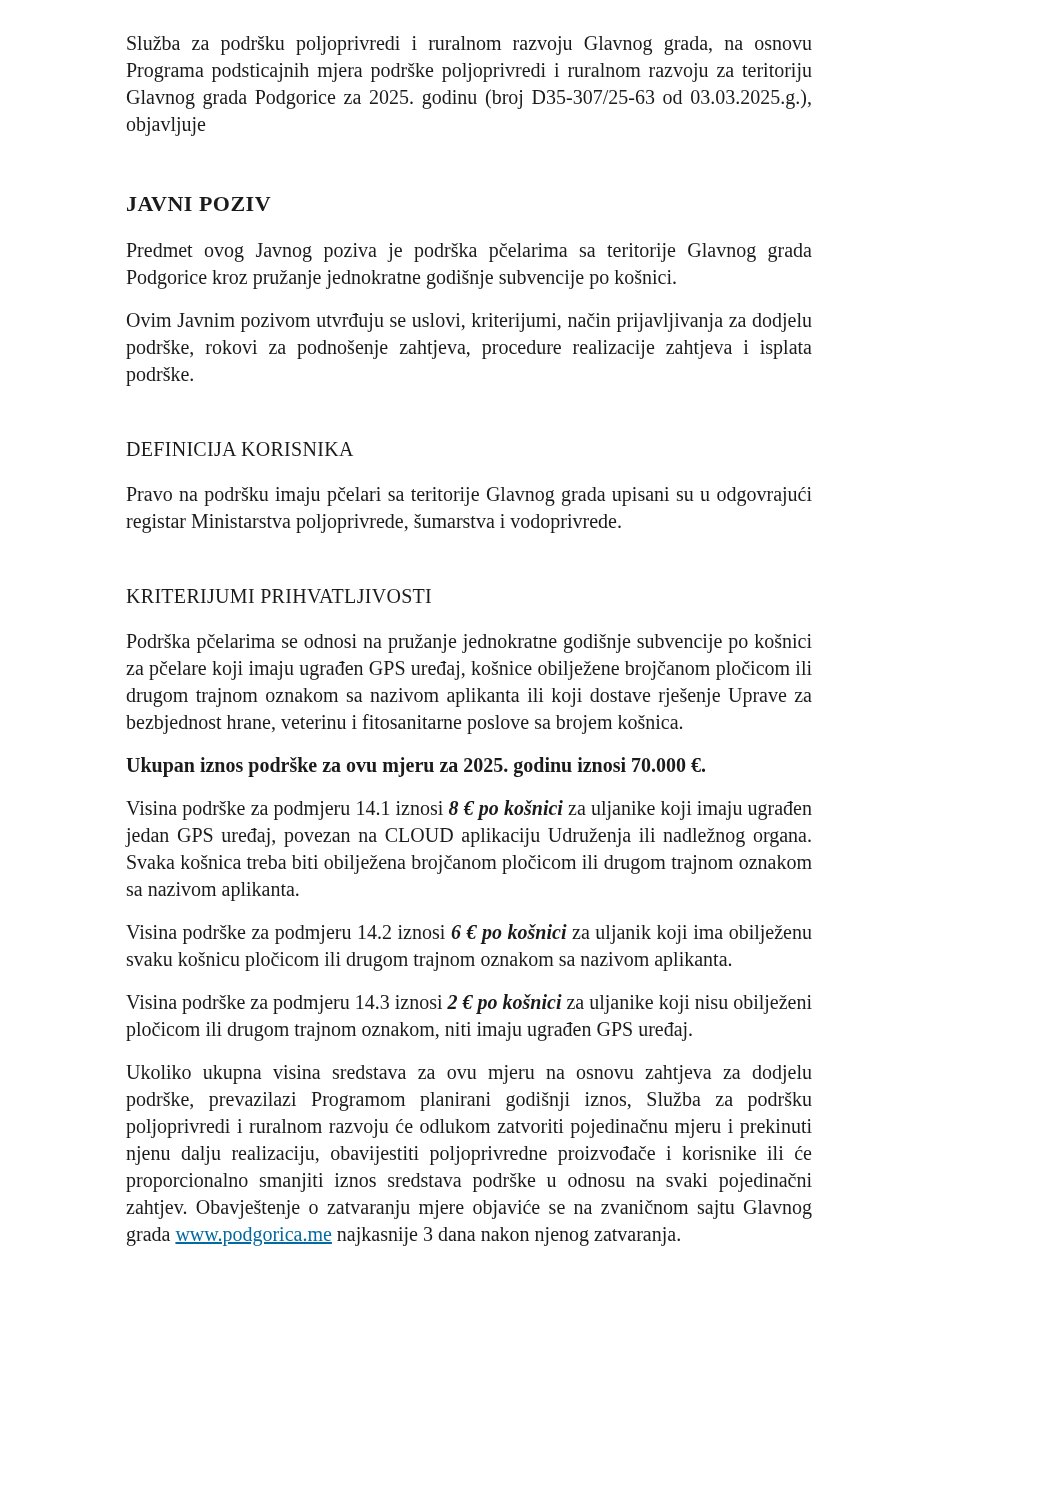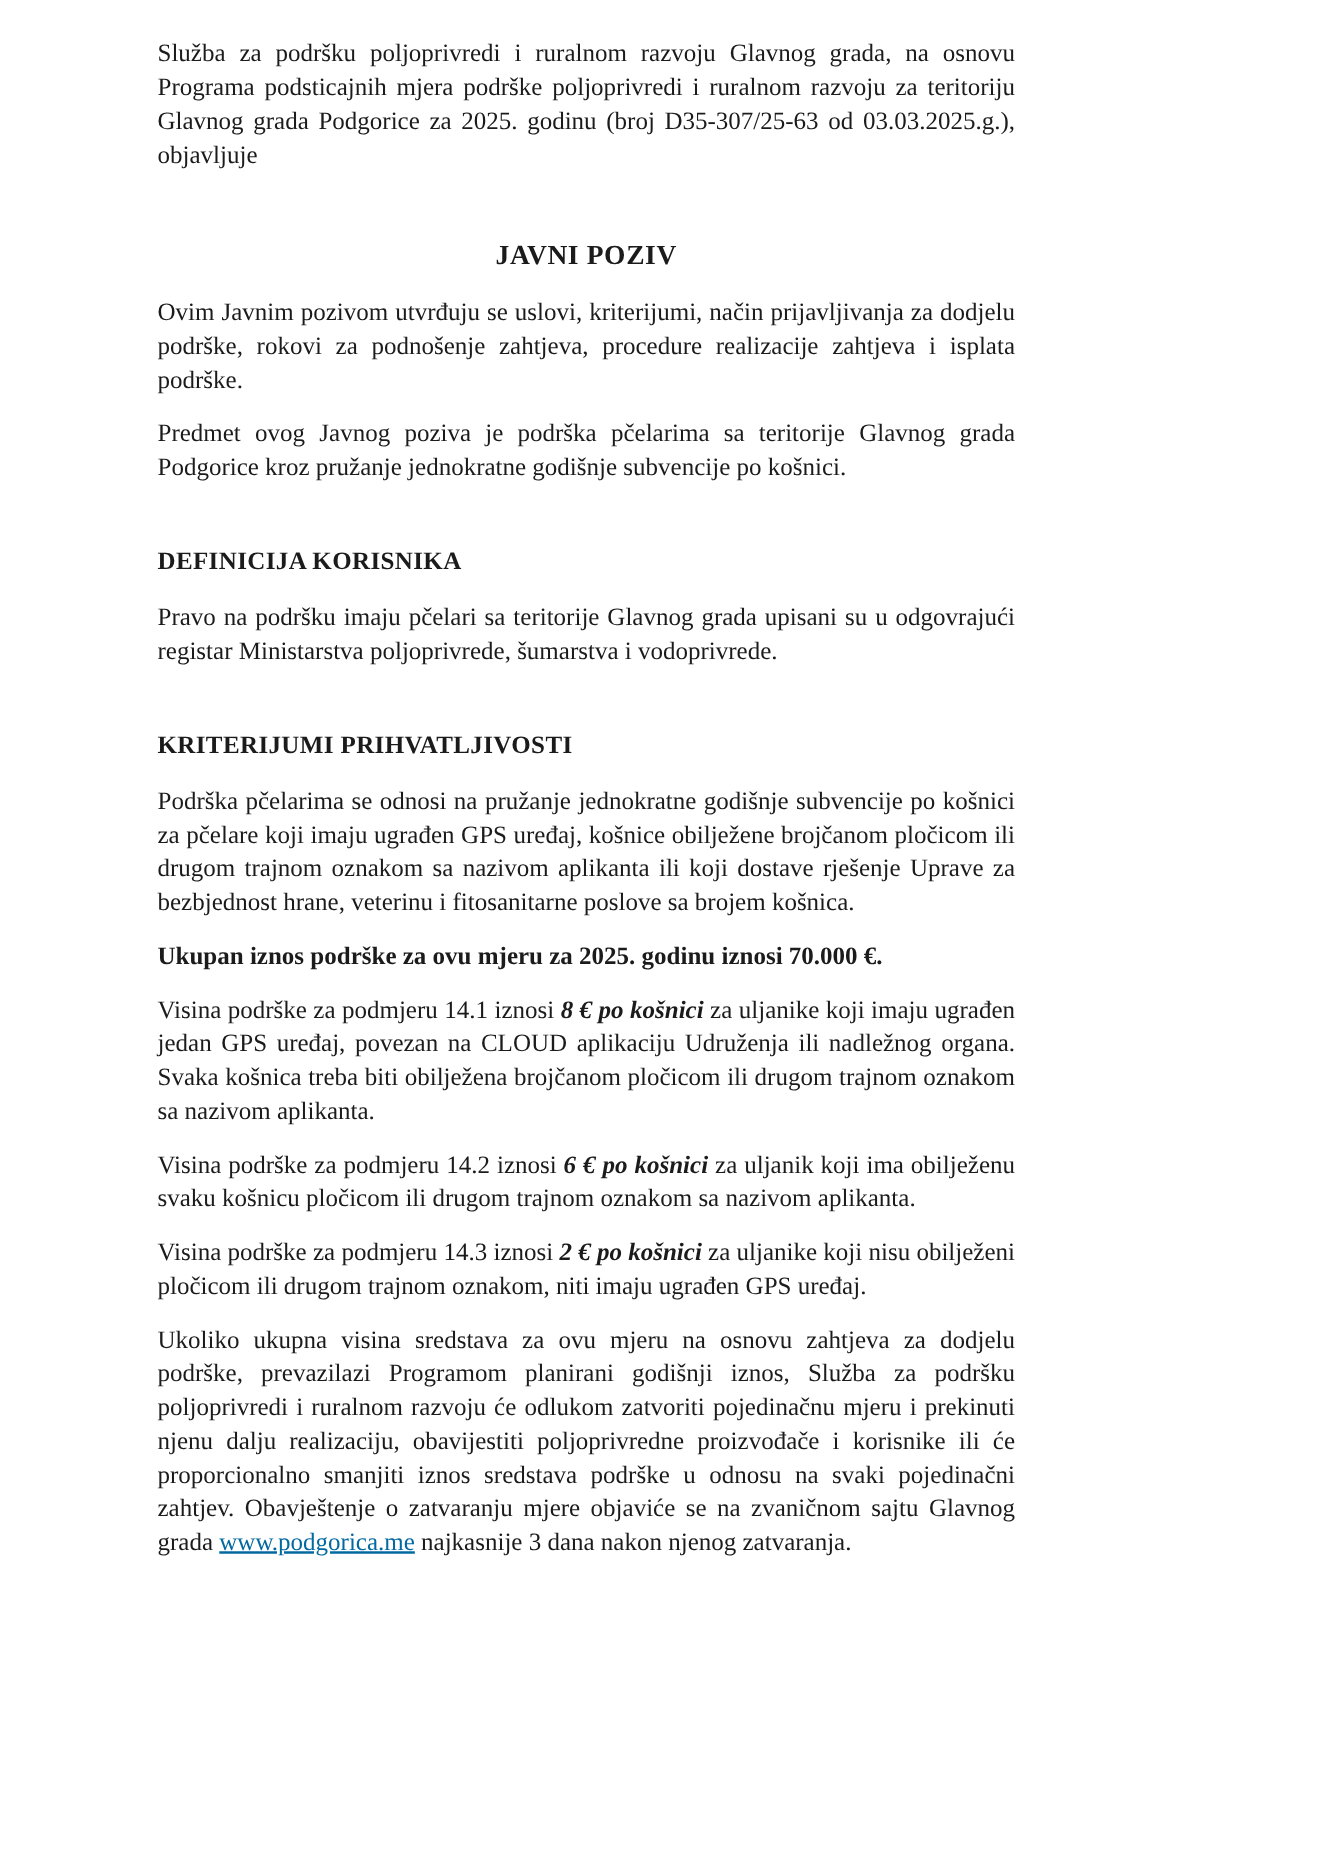--- a/index.html
+++ b/index.html
@@ -21,33 +21,33 @@
   }
   .para {
     margin: 0 0 16px 0;
     text-align: justify;
     text-justify: inter-word;
   }
   .para.bold { font-weight: bold; }
   .doc-title {
     font-size: 22px;
     font-weight: bold;
-    text-align: center;
+    text-align: left;
     margin: 52px 0 20px 0;
     letter-spacing: 0.5px;
   }
   .doc-subtitle {
     font-size: 20px;
     font-weight: bold;
     text-align: center;
     margin: 0 0 56px 0;
   }
   .section-heading {
     font-size: 20px;
-    font-weight: bold;
+    font-weight: normal;
     margin: 48px 0 18px 0;
     text-align: left;
     letter-spacing: 0.3px;
   }
   .amount-bold { font-weight: bold; font-style: italic; }
   .link {
     color: #0369a1;
     text-decoration: underline;
     cursor: pointer;
   }
@@ -55,23 +55,23 @@
 </head>
 <body>
 
 <div class="page">
 
   <p class="para">Služba za podršku poljoprivredi i ruralnom razvoju Glavnog grada, na osnovu Programa podsticajnih mjera podrške poljoprivredi i ruralnom razvoju za teritoriju Glavnog grada Podgorice za 2025. godinu (broj D35-307/25-63 od 03.03.2025.g.), objavljuje</p>
 
   <div class="doc-title">JAVNI POZIV</div>
 
 
+  <p class="para">Predmet ovog Javnog poziva je podrška pčelarima sa teritorije Glavnog grada Podgorice kroz pružanje jednokratne godišnje subvencije po košnici.</p>
+
   <p class="para">Ovim Javnim pozivom utvrđuju se uslovi, kriterijumi, način prijavljivanja za dodjelu podrške, rokovi za podnošenje zahtjeva, procedure realizacije zahtjeva i isplata podrške.</p>
-
-  <p class="para">Predmet ovog Javnog poziva je podrška pčelarima sa teritorije Glavnog grada Podgorice kroz pružanje jednokratne godišnje subvencije po košnici.</p>
 
   <div class="section-heading">DEFINICIJA KORISNIKA</div>
 
   <p class="para">Pravo na podršku imaju pčelari sa teritorije Glavnog grada upisani su u odgovrajući registar Ministarstva poljoprivrede, šumarstva i vodoprivrede.</p>
 
   <div class="section-heading">KRITERIJUMI PRIHVATLJIVOSTI</div>
 
   <p class="para">Podrška pčelarima se odnosi na pružanje jednokratne godišnje subvencije po košnici za pčelare koji imaju ugrađen GPS uređaj, košnice obilježene brojčanom pločicom ili drugom trajnom oznakom sa nazivom aplikanta ili koji dostave rješenje Uprave za bezbjednost hrane, veterinu i fitosanitarne poslove sa brojem košnica.</p>
 
 

